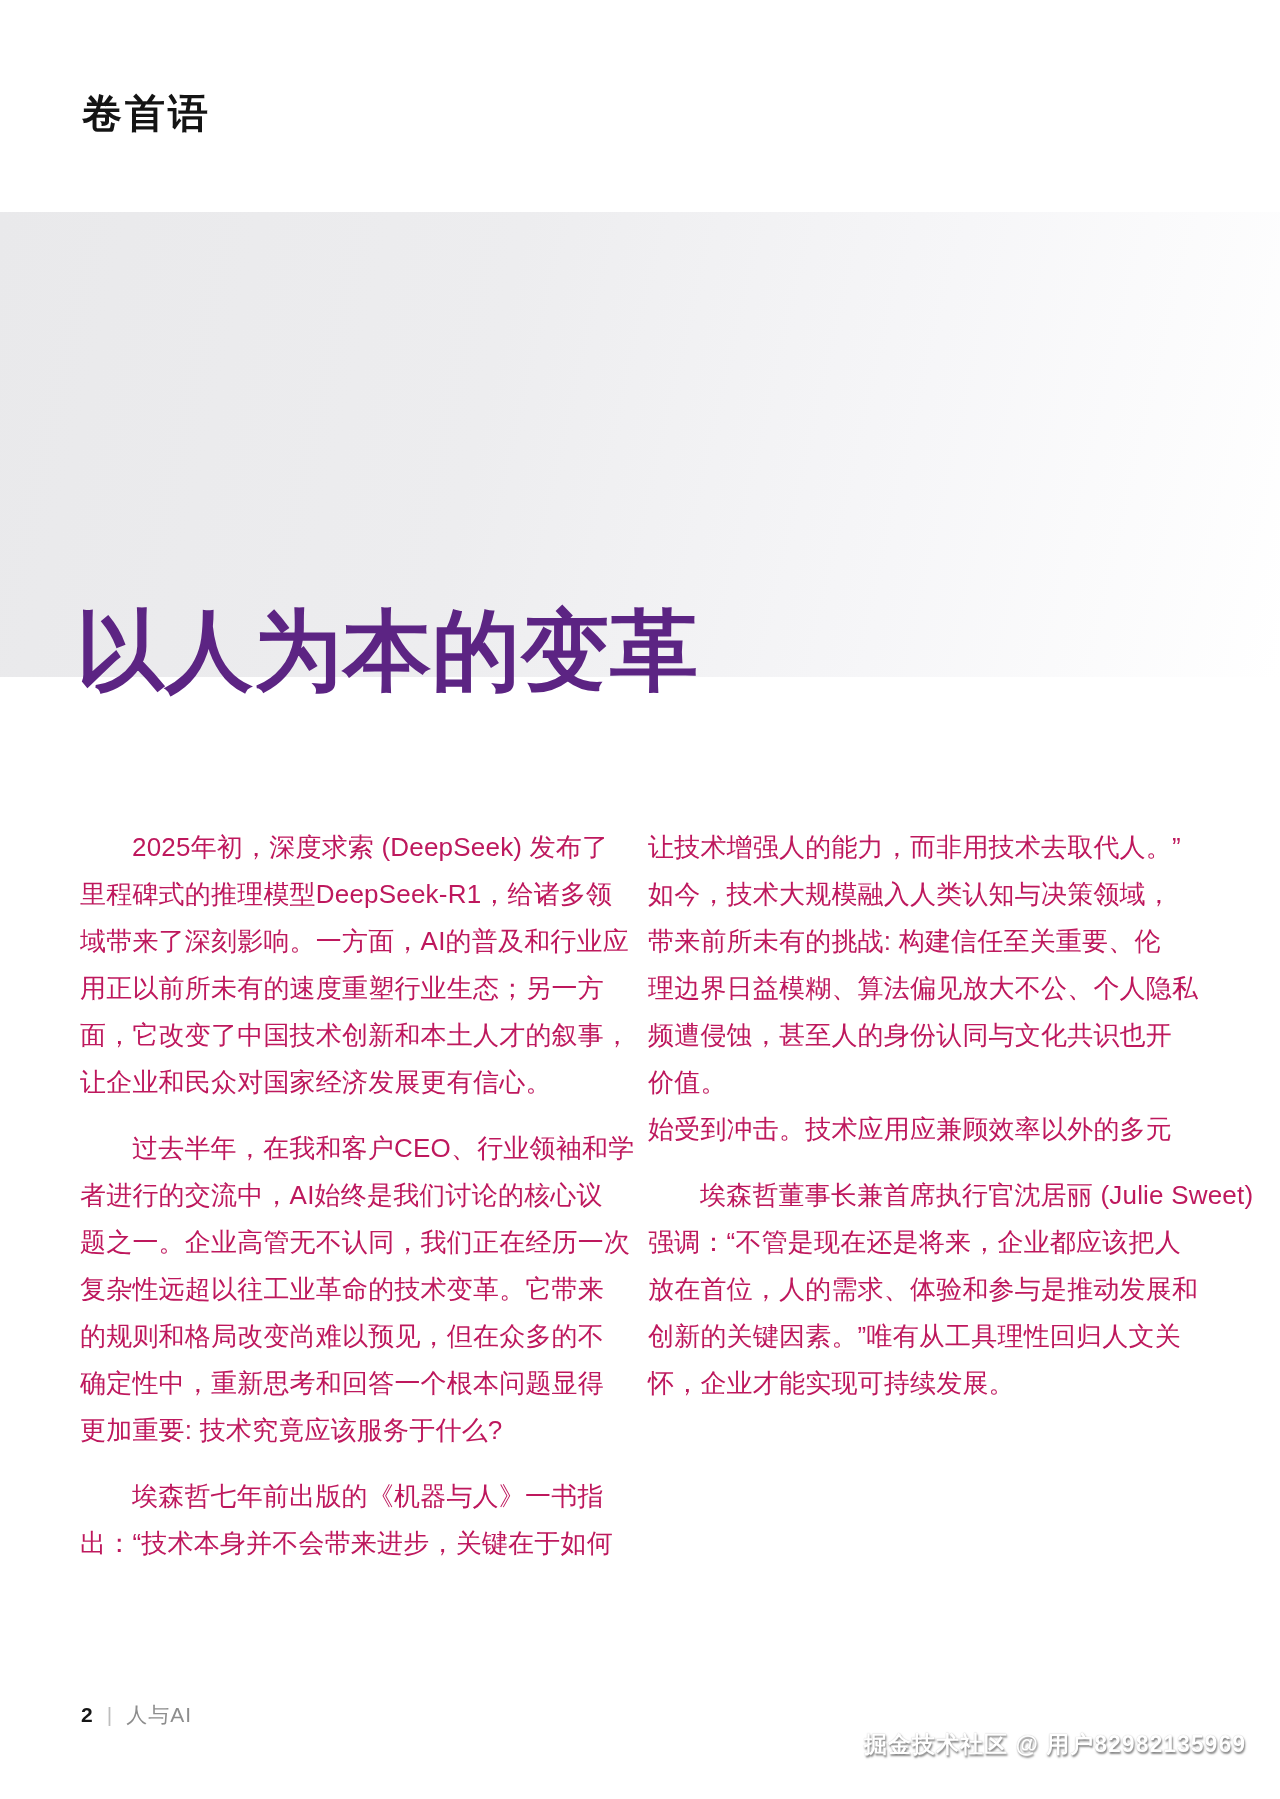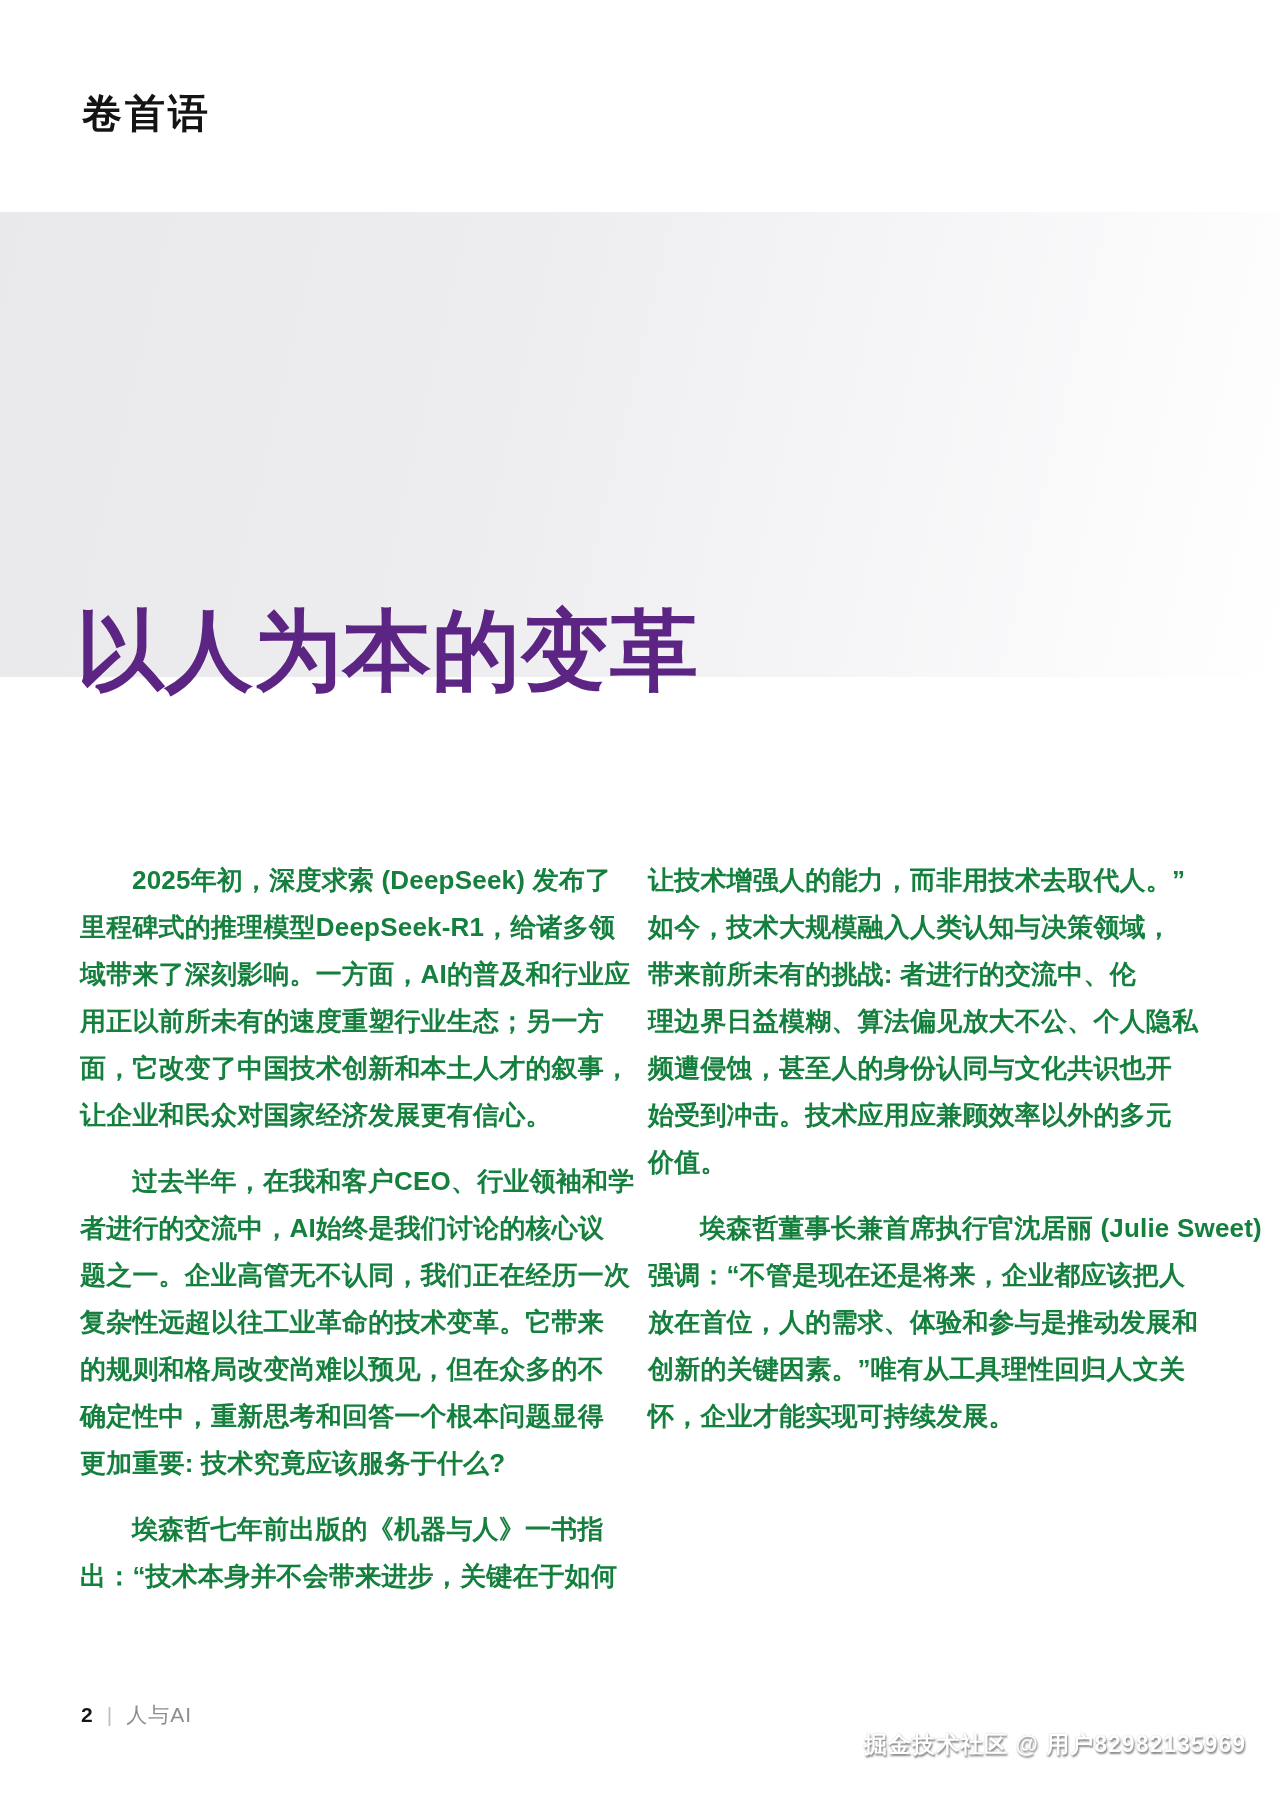--- a/index.html
+++ b/index.html
@@ -48,23 +48,22 @@
     left: 80px;
     top: 824px;
     width: 1112px;
     display: flex;
     gap: 56px;
   }
   .col {
     width: 512px;
     font-size: 26px;
     line-height: 47px;
-    font-weight: 700;
-    color: #15803d;
-    margin-top: 33px;
+    font-weight: 400;
+    color: #be185d;
   }
   .para { margin: 0 0 19px 0; }
   .para:last-child { margin-bottom: 0; }
   .line { white-space: nowrap; letter-spacing: 0.2px; }
   .para.indent .line:first-child { text-indent: 2em; }
   .page-footer {
     position: absolute;
     left: 81px;
     top: 1701px;
     font-size: 21px;
@@ -121,25 +120,25 @@
       <div class="para indent">
           <div class="line">埃森哲七年前出版的《机器与人》一书指</div>
           <div class="line">出：“技术本身并不会带来进步，关键在于如何</div>
         </div>
     </div>
 
     <div class="col">
       <div class="para">
           <div class="line">让技术增强人的能力，而非用技术去取代人。”</div>
           <div class="line">如今，技术大规模融入人类认知与决策领域，</div>
-          <div class="line">带来前所未有的挑战: 者进行的交流中、伦</div>
+          <div class="line">带来前所未有的挑战: 构建信任至关重要、伦</div>
           <div class="line">理边界日益模糊、算法偏见放大不公、个人隐私</div>
           <div class="line">频遭侵蚀，甚至人的身份认同与文化共识也开</div>
+          <div class="line">价值。</div>
           <div class="line">始受到冲击。技术应用应兼顾效率以外的多元</div>
-          <div class="line">价值。</div>
         </div>
       <div class="para indent">
           <div class="line">埃森哲董事长兼首席执行官沈居丽 (Julie Sweet)</div>
           <div class="line">强调：“不管是现在还是将来，企业都应该把人</div>
           <div class="line">放在首位，人的需求、体验和参与是推动发展和</div>
           <div class="line">创新的关键因素。”唯有从工具理性回归人文关</div>
           <div class="line">怀，企业才能实现可持续发展。</div>
         </div>
     </div>
 

